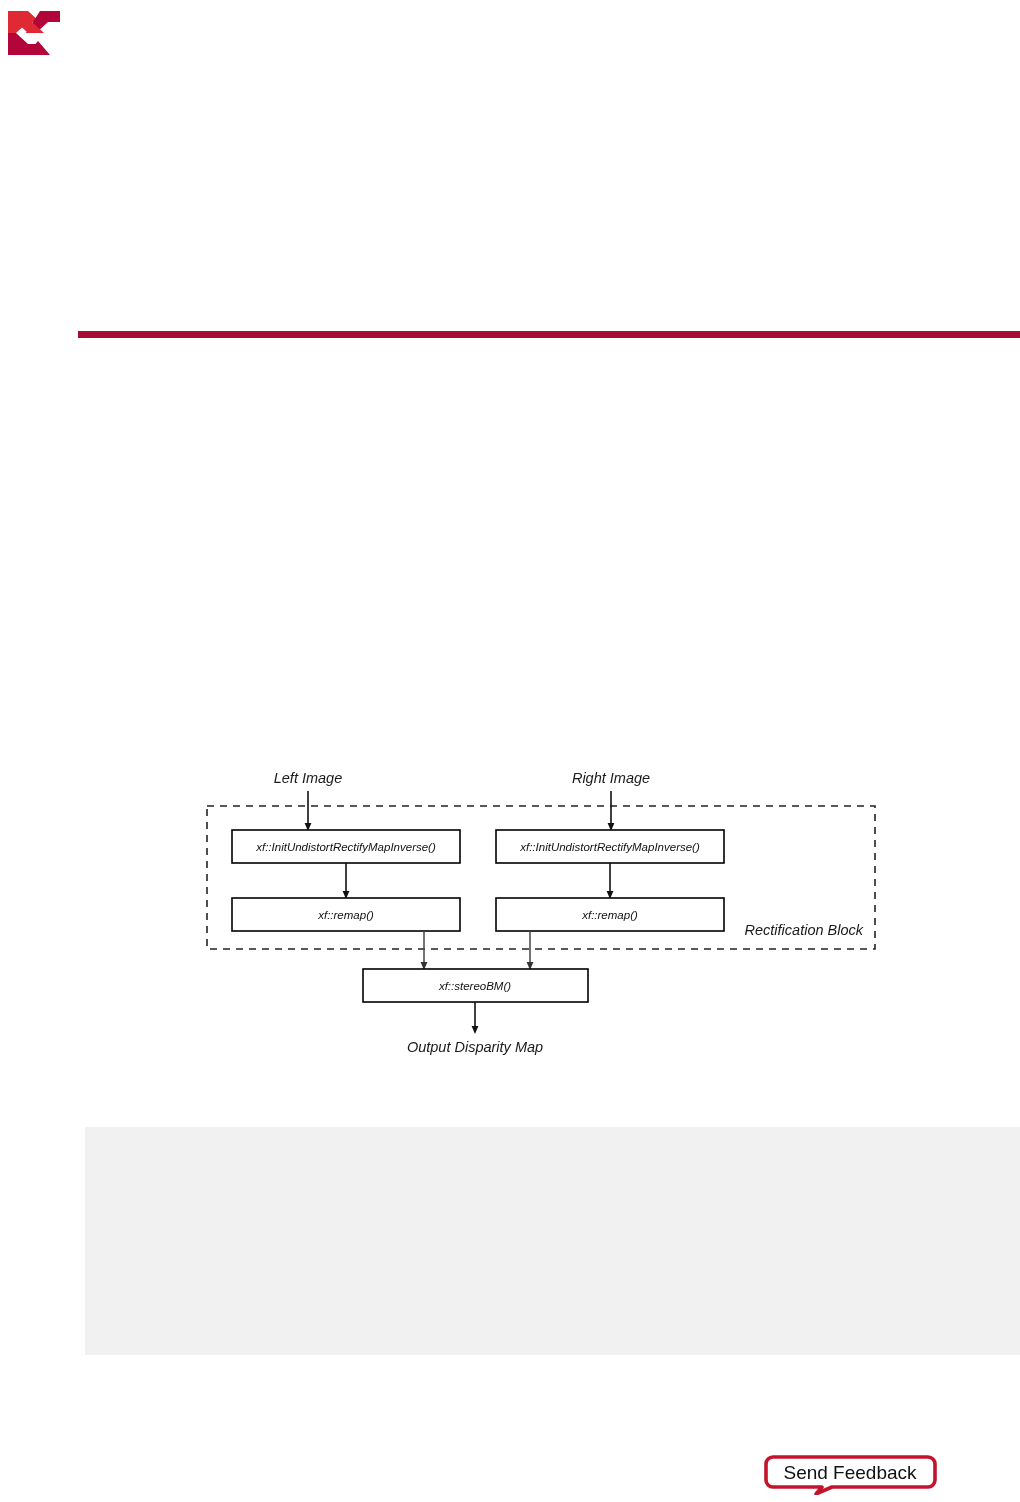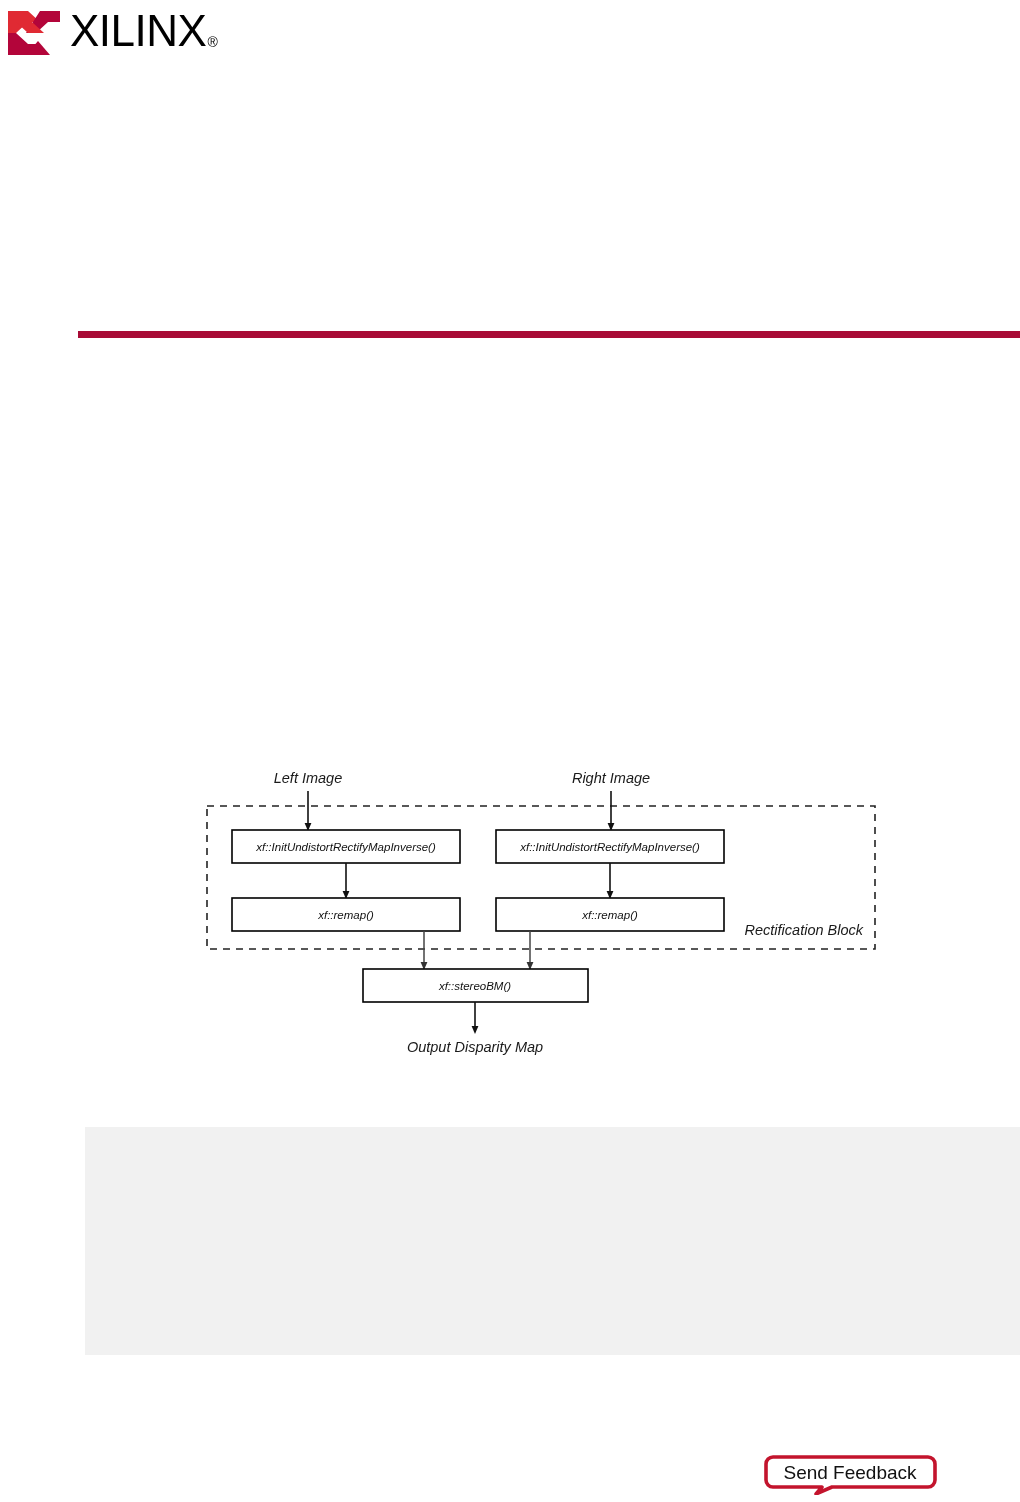--- a/index.html
+++ b/index.html
@@ -137,21 +137,20 @@
     <polygon points="0,0 20,0 32,11 20,11 8,22 0,22" fill="#E02A33"></polygon>
 
     <polygon points="0,22 8,22 20,33 32,33 20,44 0,44" fill="#B3053A"></polygon>
 
     <polygon points="32,0 52,0 52,11 40,11 28,22 18,22" fill="#B3053A"></polygon>
 
     <polygon points="30,30 42,44 18,44" fill="#B3053A"></polygon>
 
     <polygon points="8,11 24,11 36,22 20,22" fill="#E02A33"></polygon>
   </svg>
-  <div id="logo-wordmark"><span>XILINX</span><span id="logo-reg">®</span></div>
 </div>
 
 <div id="top-rule"></div>
 
 <div id="diagram">
   <svg width="700" height="300" viewBox="0 0 700 300" xmlns="http://www.w3.org/2000/svg">
     <defs>
       <marker id="arrowhead" markerWidth="8" markerHeight="8" refX="4" refY="4" orient="auto" markerUnits="userSpaceOnUse">
         <path d="M0,0.6 L8,4 L0,7.4 Z" fill="#111111"></path>
       </marker>

